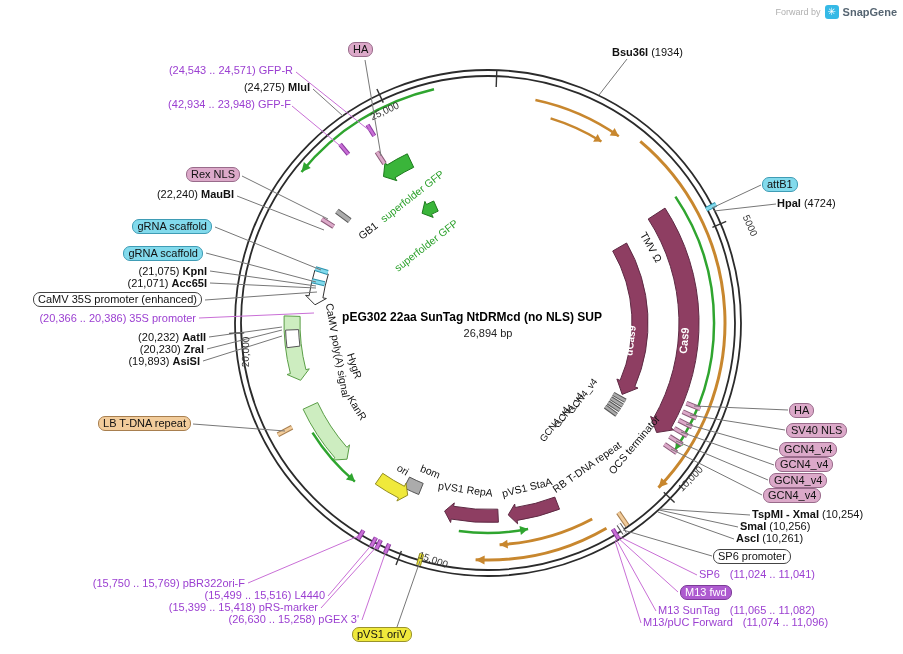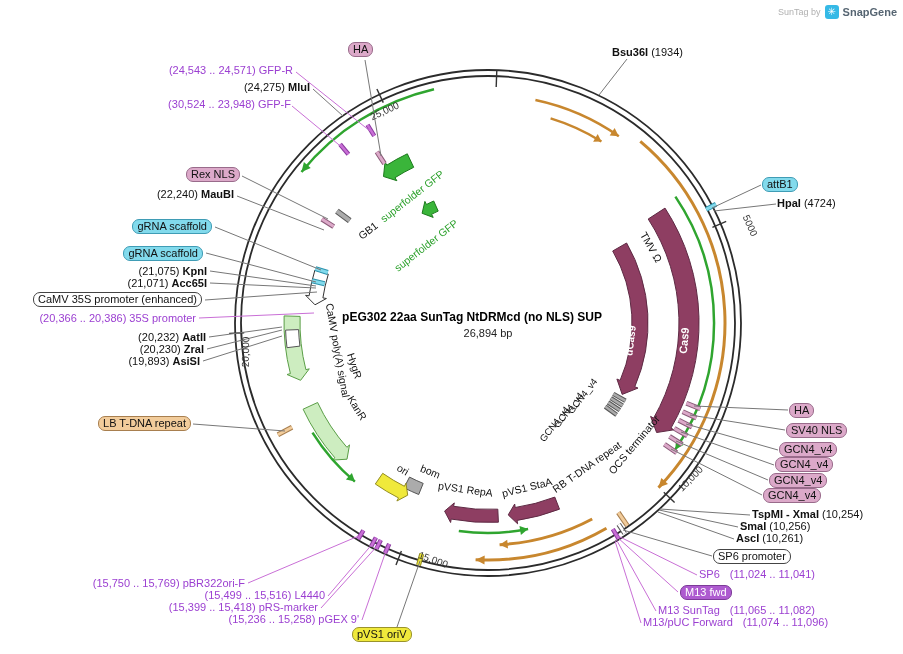--- a/index.html
+++ b/index.html
@@ -200,21 +200,21 @@
       <text class="mt" text-anchor="middle" transform="translate(465,493) rotate(8)">pVS1 RepA</text>
       <text class="mt" text-anchor="middle" transform="translate(429,475) rotate(22)">bom</text>
       <text class="mt" text-anchor="middle" transform="translate(401,473) rotate(31)">ori</text>
       <text class="mt" text-anchor="middle" transform="translate(354,410) rotate(58)">KanR</text>
       <text class="mt" text-anchor="middle" transform="translate(351,367) rotate(72)">HygR</text>
       <text class="mt" text-anchor="middle" transform="translate(334,351) rotate(80)">CaMV poly(A) signal</text>
     </g>
   </svg>
 
   <div class="wm">
-    <span class="created">SunTag by</span>
+    <span class="created">Forward by</span>
     <span class="logo">✳</span>
     <span class="brand">SnapGene</span>
   </div>
 
   <div class="title">pEG302 22aa SunTag NtDRMcd (no NLS) SUP</div>
   <div class="bp">26,894 bp</div>
 
   <div class="boxlbl pinkbox" style="left:348px;top:42px">HA</div>
   <div class="boxlbl pinkbox" style="right:663px;top:167px">Rex NLS</div>
   <div class="boxlbl cyanbox" style="right:691px;top:219px">gRNA scaffold</div>
@@ -239,23 +239,23 @@
   <div class="lbl" style="right:696px;top:277px"><span>(21,071)</span> <b>Acc65I</b></div>
   <div class="lbl" style="right:697px;top:331px"><span>(20,232)</span> <b>AatII</b></div>
   <div class="lbl" style="right:699px;top:343px"><span>(20,230)</span> <b>ZraI</b></div>
   <div class="lbl" style="right:703px;top:355px"><span>(19,893)</span> <b>AsiSI</b></div>
   <div class="lbl" style="left:777px;top:197px"><b>HpaI</b> <span>(4724)</span></div>
   <div class="lbl" style="left:752px;top:508px"><b>TspMI - XmaI</b> <span>(10,254)</span></div>
   <div class="lbl" style="left:740px;top:520px"><b>SmaI</b> <span>(10,256)</span></div>
   <div class="lbl" style="left:736px;top:532px"><b>AscI</b> <span>(10,261)</span></div>
 
   <div class="lbl purple" style="right:610px;top:64px">(24,543 .. 24,571) GFP-R</div>
-  <div class="lbl purple" style="right:612px;top:98px">(30,524 .. 23,948) GFP-F</div>
+  <div class="lbl purple" style="right:612px;top:98px">(42,934 .. 23,948) GFP-F</div>
   <div class="lbl purple" style="right:707px;top:312px">(20,366 .. 20,386) 35S promoter</div>
   <div class="lbl purple" style="left:699px;top:568px"><span>SP6</span><span class="gap">(11,024 .. 11,041)</span></div>
   <div class="lbl purple" style="left:658px;top:604px"><span>M13 SunTag</span><span class="gap">(11,065 .. 11,082)</span></div>
   <div class="lbl purple" style="left:643px;top:616px"><span>M13/pUC Forward</span><span class="gap">(11,074 .. 11,096)</span></div>
   <div class="lbl purple" style="right:658px;top:577px">(15,750 .. 15,769) pBR322ori-F</div>
   <div class="lbl purple" style="right:578px;top:589px">(15,499 .. 15,516) L4440</div>
   <div class="lbl purple" style="right:585px;top:601px">(15,399 .. 15,418) pRS-marker</div>
-  <div class="lbl purple" style="right:544px;top:613px">(15,236 .. 15,258) pGEX 9'</div>
+  <div class="lbl purple" style="right:544px;top:613px">(26,630 .. 15,258) pGEX 3'</div>
 
 </div>
 
 </body></html>

